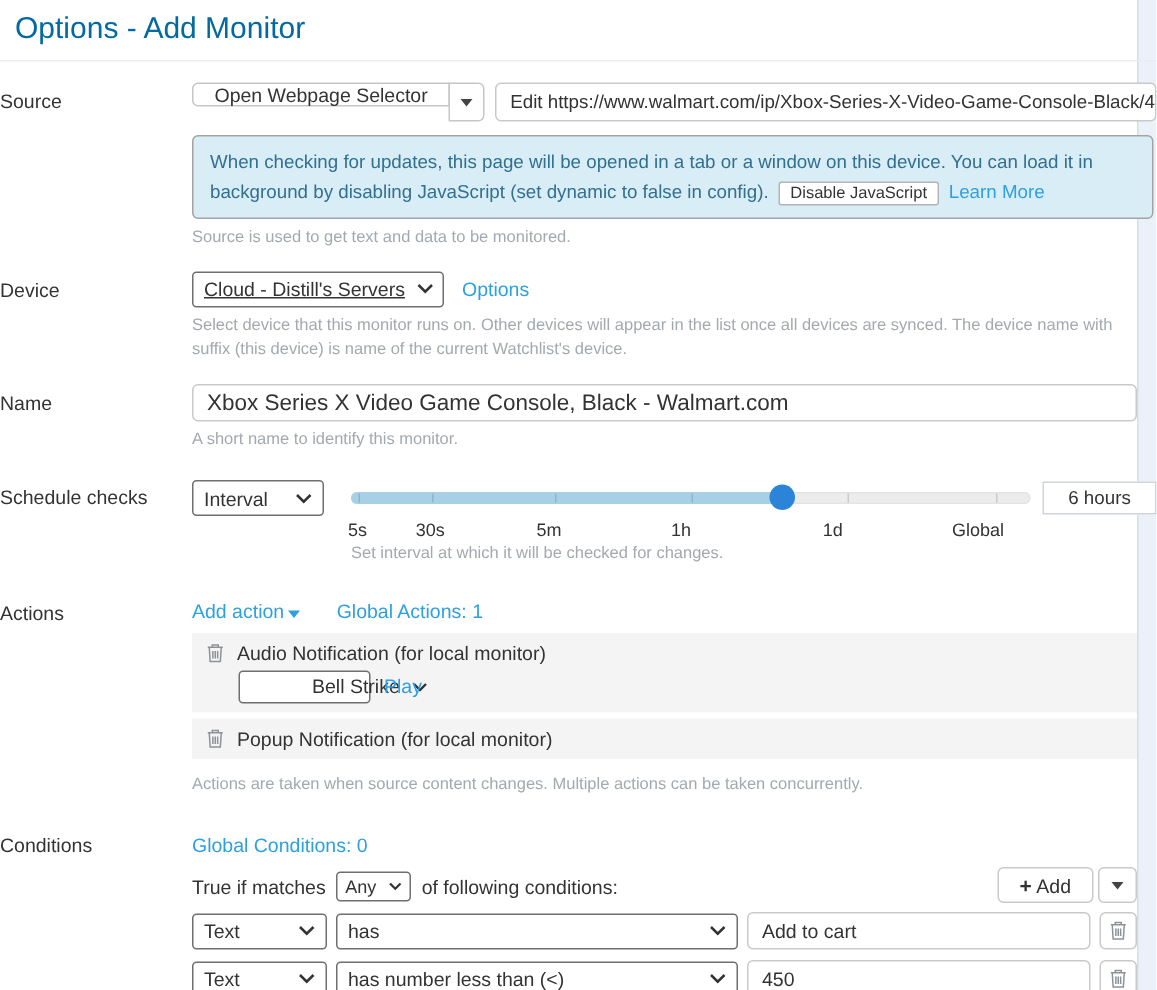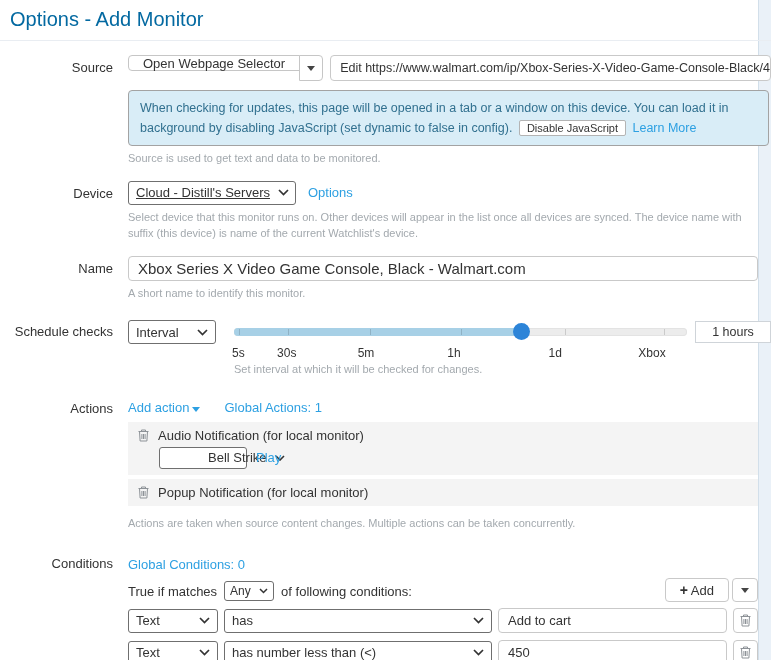--- a/index.html
+++ b/index.html
@@ -12,21 +12,21 @@
     overflow:hidden;
   }
   .right-strip { position:absolute; top:0; right:0; width:13px; height:660px;
     background:#eaf1f8; border-left:1px solid #d2dfea; z-index:0; }
   .page { position:relative; z-index:1; }
 
   .title { font-size:20px; font-weight:400; color:#0369a1;
     padding:8px 0 9px 10px; border-bottom:1px solid #e9edf2; }
 
   .row { display:flex; margin-right:13px; }
-  .row-label { width:128px; min-width:128px; text-align:right;
+  .row-label { width:128px; min-width:128px; 
     padding-right:15px; padding-top:5px; font-size:13px; color:#333; }
   .row-content { flex:1; min-width:0; }
 
   .help { margin-top:4px; font-size:11px; color:#a3a9ae; line-height:1.5; }
   .link { color:#2da0e2; font-size:13px; text-decoration:none; cursor:pointer; }
 
   
   .select { display:inline-flex; align-items:center; justify-content:space-between;
     border:1px solid #6f6f6f; border-radius:3px; background:#fff;
     height:24px; padding:0 7px; font-size:13px; gap:8px; cursor:pointer;
@@ -181,29 +181,29 @@
           <div class="slider-track"></div>
           <div class="slider-fill"></div>
           <span class="tickmark" style="left:1%"></span>
           <span class="tickmark" style="left:12%"></span>
           <span class="tickmark" style="left:30%"></span>
           <span class="tickmark" style="left:50%"></span>
           <span class="tickmark" style="left:73%"></span>
           <span class="tickmark" style="left:95%"></span>
           <div class="slider-thumb"></div>
         </div>
-        <div class="interval-value">1 hours</div>
+        <div class="interval-value">6 hours</div>
       </div>
       <div class="tick-labels">
         <span style="left:1%">5s</span>
         <span style="left:12%">30s</span>
         <span style="left:30%">5m</span>
         <span style="left:50%">1h</span>
         <span style="left:73%">1d</span>
-        <span style="left:95%">Xbox</span>
+        <span style="left:95%">Global</span>
       </div>
       <div class="help" style="margin-left:106px; margin-top:0;">Set interval at which it will be checked for changes.</div>
     </div>
   </div>
 
   <div class="row mt18">
     <div class="row-label">Actions</div>
     <div class="row-content">
       <div class="actions-links">
         <a class="link"><span>Add action</span><span class="caret-blue"></span></a>

